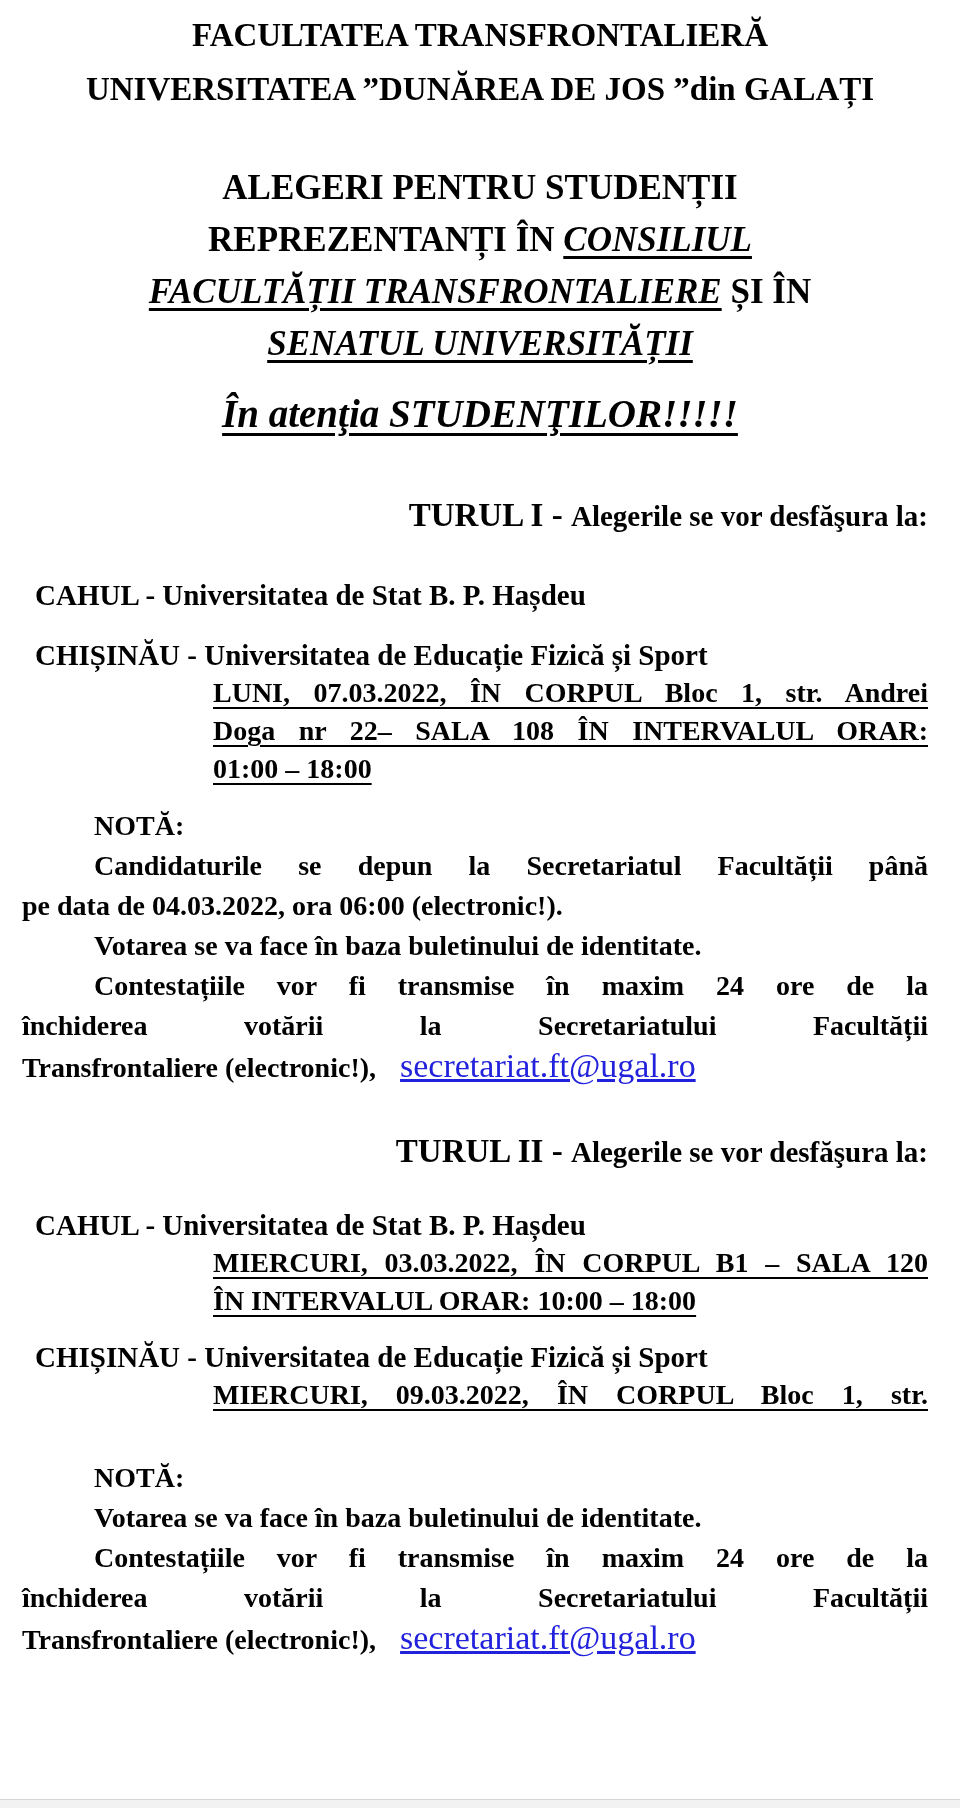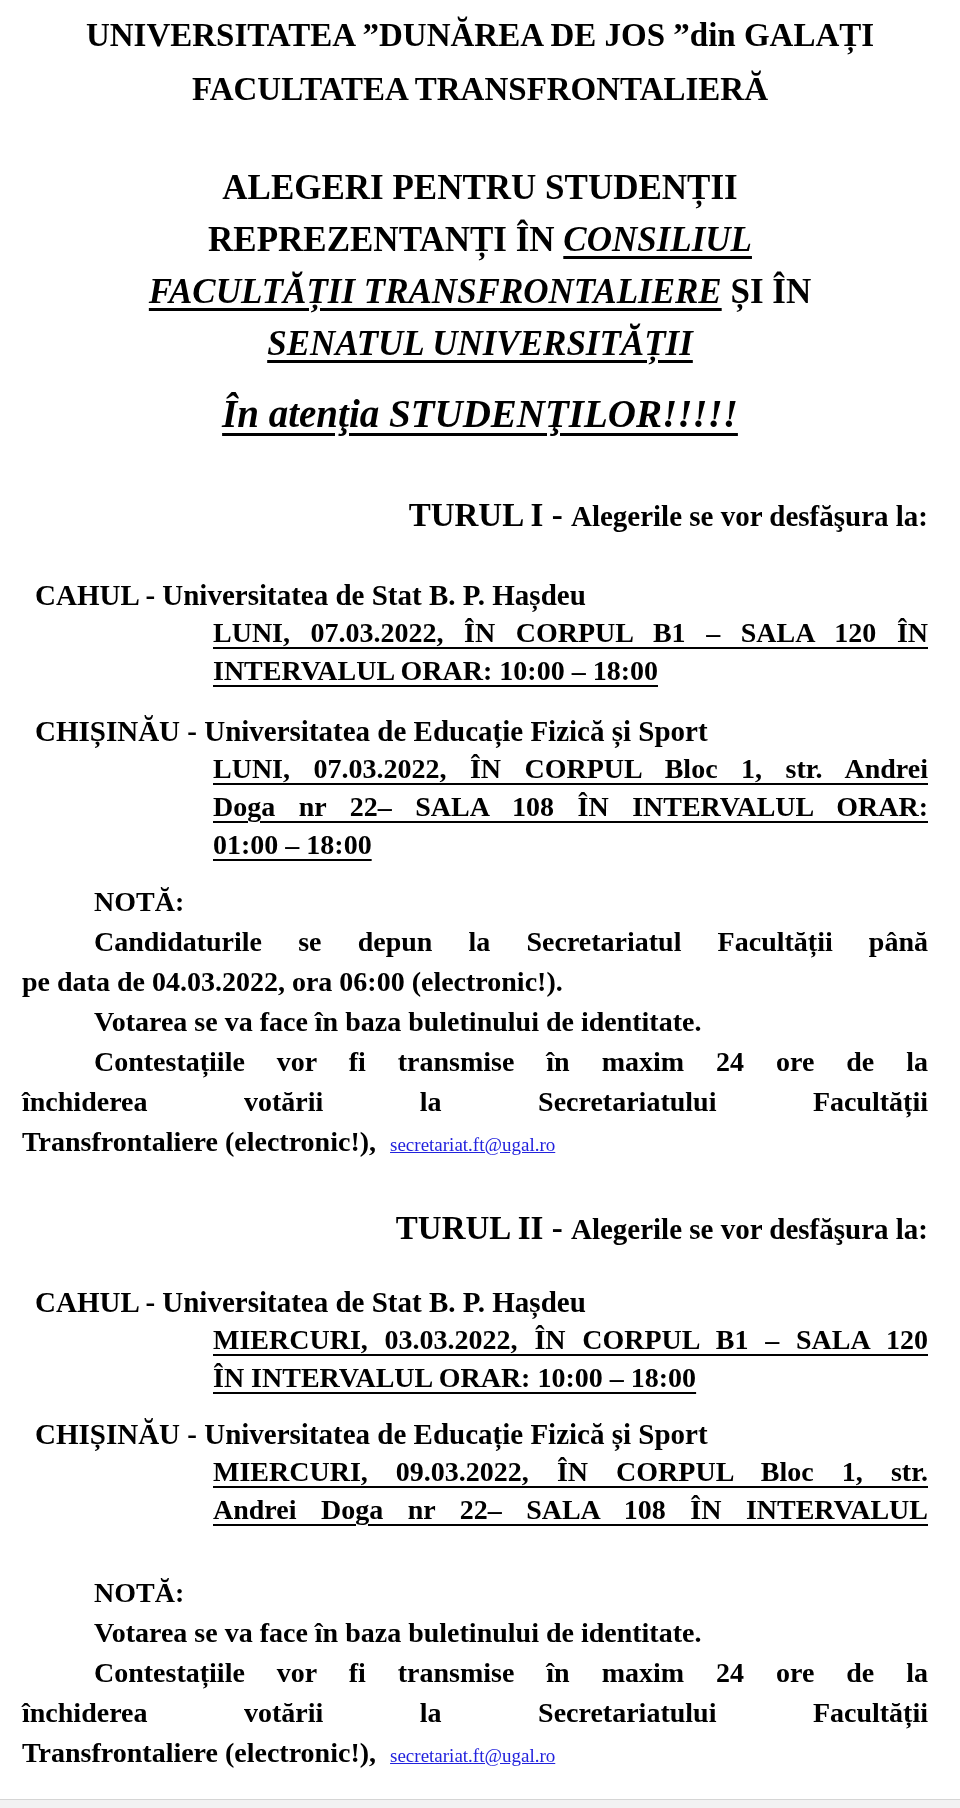--- a/index.html
+++ b/index.html
@@ -23,55 +23,51 @@
   .round-heading .rh-big{font-size:33px;}
   .round-heading .rh-rest{font-size:29px;}
   .venue{margin:32px 32px 0 35px;font-size:29px;line-height:38px;}
   .venue.gap-lg{margin-top:22px;}
   .sched{margin:0 32px 0 213px;font-size:28px;line-height:38px;}
   .sched div{text-decoration:underline;text-decoration-thickness:2px;text-underline-offset:5px;}
   .jline{text-align:justify;text-align-last:justify;}
   .nota{margin:18px 32px 0 22px;font-size:28px;line-height:40px;}
   .nota .indent{margin-left:72px;}
   .nota .jpara{text-align:justify;text-align-last:justify;}
-  .email{font-weight:normal;font-size:19px;text-decoration:underline;margin-left:14px;}
+  .email{font-weight:normal;font-size:34px;text-decoration:underline;margin-left:24px;}
   .email-line{white-space:nowrap;}
   .page-edge{position:absolute;left:0;right:0;bottom:0;height:8px;background:#f2f2f2;border-top:1px solid #d5d5d5;}
   .mt-nota2{margin-top:44px;}
   .mt-round2{margin-top:40px;}
   .mt-cahul2{margin-top:26px;}
   .mt-chis2{margin-top:18px;}
 </style>
 </head>
 <body>
 
 <div class="page">
 
+  <div class="hdr">FACULTATEA TRANSFRONTALIERĂ</div>
   <div class="hdr">UNIVERSITATEA ”DUNĂREA DE JOS ”din GALAȚI</div>
-  <div class="hdr">FACULTATEA TRANSFRONTALIERĂ</div>
 
   <div class="title-block">
     <div><span>ALEGERI PENTRU STUDENȚII</span></div>
     <div><span>REPREZENTANȚI ÎN </span><span class="emph">CONSILIUL</span></div>
     <div><span class="emph">FACULTĂȚII TRANSFRONTALIERE</span><span> ȘI ÎN</span></div>
     <div><span class="emph">SENATUL UNIVERSITĂȚII</span></div>
   </div>
 
   <div class="attention"><span class="und">În atenţia STUDENŢILOR!!!!!</span></div>
 
   <div class="round-heading">
     <span class="rh-big">TURUL  I - </span><span class="rh-rest">Alegerile se vor desfăşura la:</span>
   </div>
 
   <div class="venue">
     <span>CAHUL - </span><span>Universitatea de Stat B. P. Hașdeu</span>
-  </div>
-  <div class="sched">
-    <div class="jline">LUNI, 07.03.2022, ÎN CORPUL  B1 – SALA 120 ÎN</div>
-    <div>INTERVALUL ORAR: 10:00 – 18:00</div>
   </div>
 
   <div class="venue gap-lg">
     <span>CHIȘINĂU - </span><span>Universitatea de Educație Fizică și Sport</span>
   </div>
   <div class="sched">
     <div class="jline">LUNI, 07.03.2022, ÎN CORPUL Bloc 1, str. Andrei</div>
     <div class="jline">Doga nr 22– SALA 108 ÎN INTERVALUL ORAR:</div>
     <div>01:00 – 18:00</div>
   </div>
@@ -98,21 +94,20 @@
   <div class="sched">
     <div class="jline">MIERCURI, 03.03.2022, ÎN CORPUL  B1 – SALA 120</div>
     <div>ÎN INTERVALUL ORAR: 10:00 – 18:00</div>
   </div>
 
   <div class="venue mt-chis2">
     <span>CHIȘINĂU - </span><span>Universitatea de Educație Fizică și Sport</span>
   </div>
   <div class="sched">
     <div class="jline">MIERCURI, 09.03.2022, ÎN CORPUL Bloc 1, str.</div>
-    <div class="jline">Andrei Doga nr 22– SALA 108 ÎN INTERVALUL</div>
   </div>
 
   <div class="nota mt-nota2">
     <div class="indent">NOTĂ:</div>
     <div class="indent">Votarea se va face în baza buletinului de identitate.</div>
     <div class="indent jpara">Contestațiile vor fi transmise în maxim 24 ore de la</div>
     <div class="jpara">închiderea votării la Secretariatului Facultății</div>
     <div class="email-line">
       <span>Transfrontaliere (electronic!),</span><a class="email" href="#" style="color: rgb(34, 34, 221);">secretariat.ft@ugal.ro</a>
     </div>

